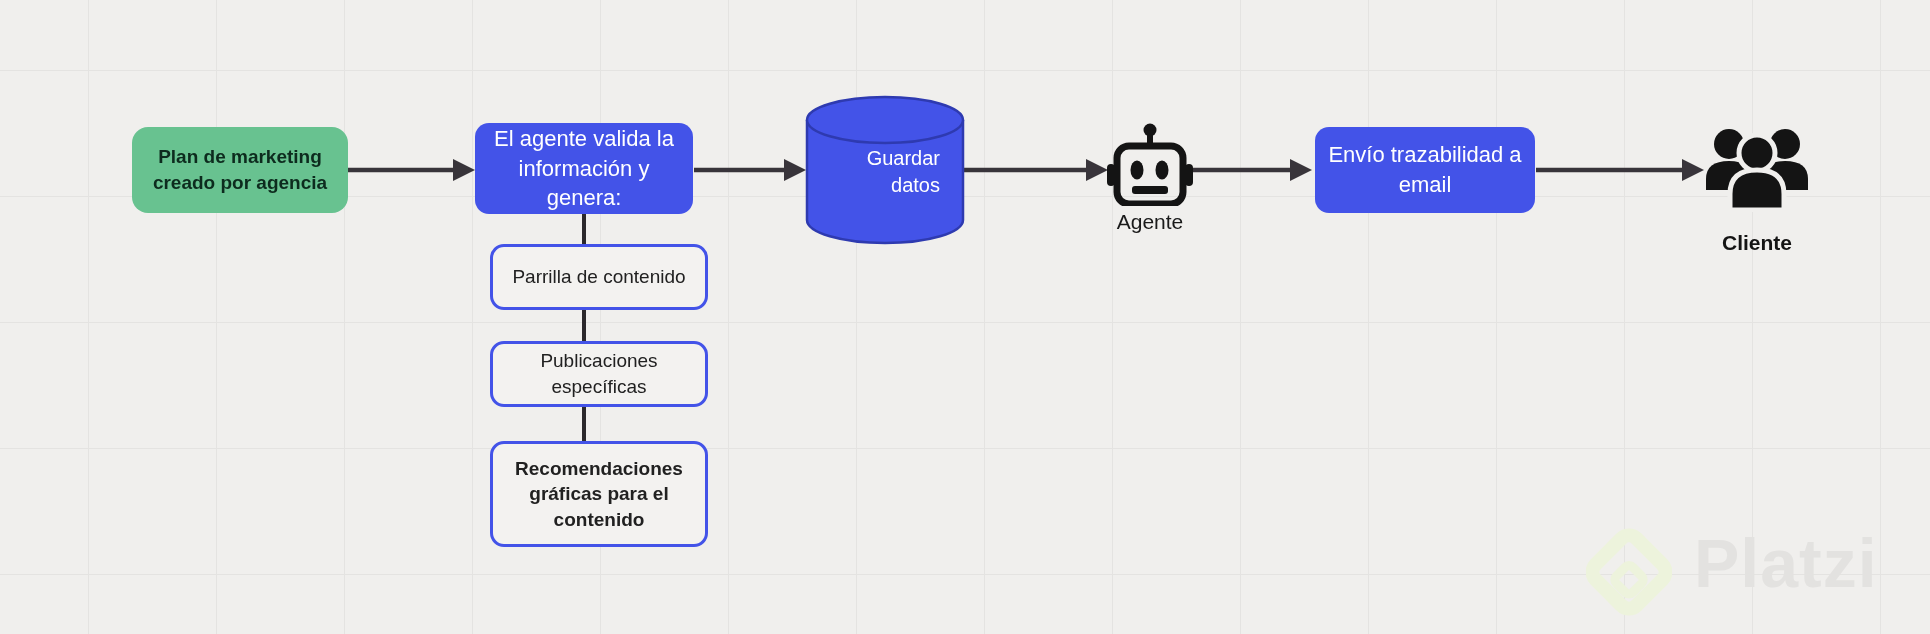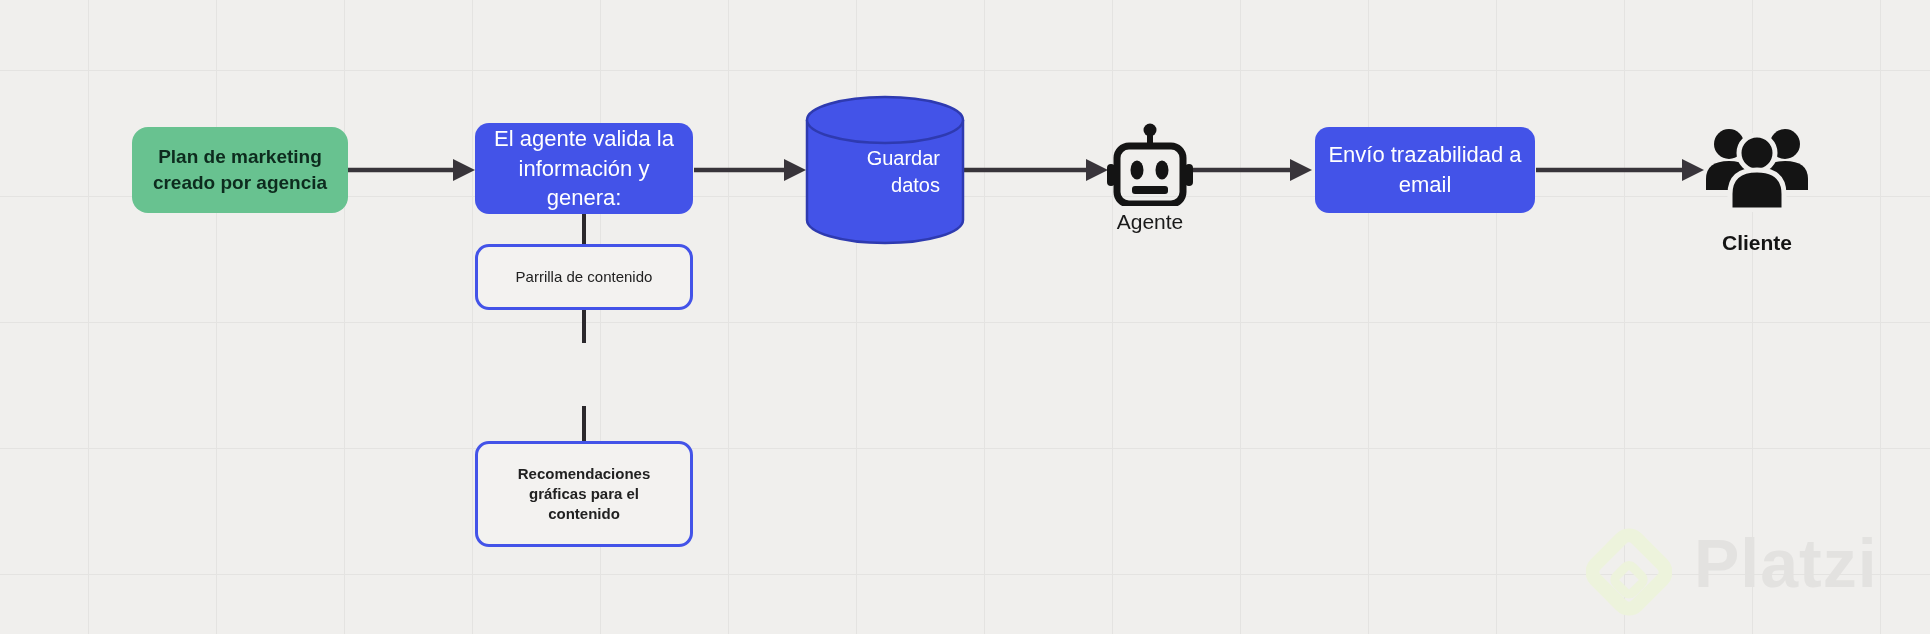--- a/index.html
+++ b/index.html
@@ -41,22 +41,23 @@
     color: #ffffff;
     font-size: 22px;
     border-radius: 14px;
     padding: 4px 12px;
   }
   .node-outline {
     background: #f3f2f0;
     border: 3px solid #4353e8;
     border-radius: 14px;
     color: #212121;
-    font-size: 15px;
+    font-size: 19px;
     padding: 2px 18px;
+    margin-left: 15px;
   }
   .shape-label {
     position: absolute;
     display: flex;
     align-items: center;
     justify-content: center;
     text-align: right;
     color: #ffffff;
     font-size: 20px;
     line-height: 1.35;
@@ -123,20 +124,21 @@
     </g>
   </svg>
   <div id="watermark-text">Platzi</div>
 
   <div class="node node-fill-green" style="left:132px; top:127px; width:216px; height:86px;text-align:center;">Plan de marketing creado por agencia</div>
 
   <div class="node node-fill-blue" style="left:475px; top:123px; width:218px; height:91px;">El agente valida la información y genera:</div>
 
   <div class="node node-outline" style="left:475px; top:244px; width:218px; height:66px;">Parrilla de contenido</div>
 
+  <div class="node node-outline" style="left:475px; top:341px; width:218px; height:66px;">Publicaciones específicas</div>
 
   <div class="node node-outline" style="left:475px; top:441px; width:218px; height:106px;font-weight:bold;">Recomendaciones gráficas para el contenido</div>
 
   <svg class="shape-svg" style="left:804px; top:94px;" width="162" height="154" viewBox="0 0 162 154">
     <path d="M3 26 L3 126 A78 23 0 0 0 159 126 L159 26" fill="#4353e8" stroke="#2e3ab0" stroke-width="2.5"></path>
     <ellipse cx="81" cy="26" rx="78" ry="23" fill="#4353e8" stroke="#2e3ab0" stroke-width="2.5"></ellipse>
   </svg>
   <div class="shape-label" style="left:830px; top:132px; width:110px; height:80px;">Guardar datos</div>
 
   <svg class="icon-svg" style="left:1105px; top:122px;" width="90" height="84" viewBox="0 0 90 84">

